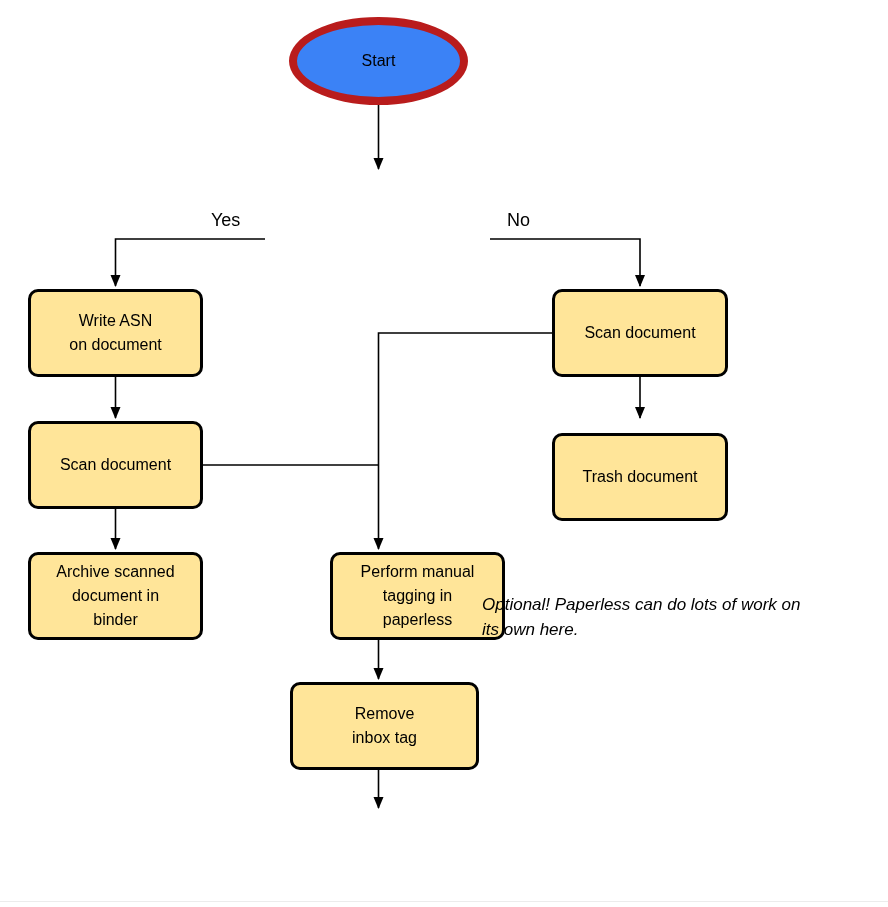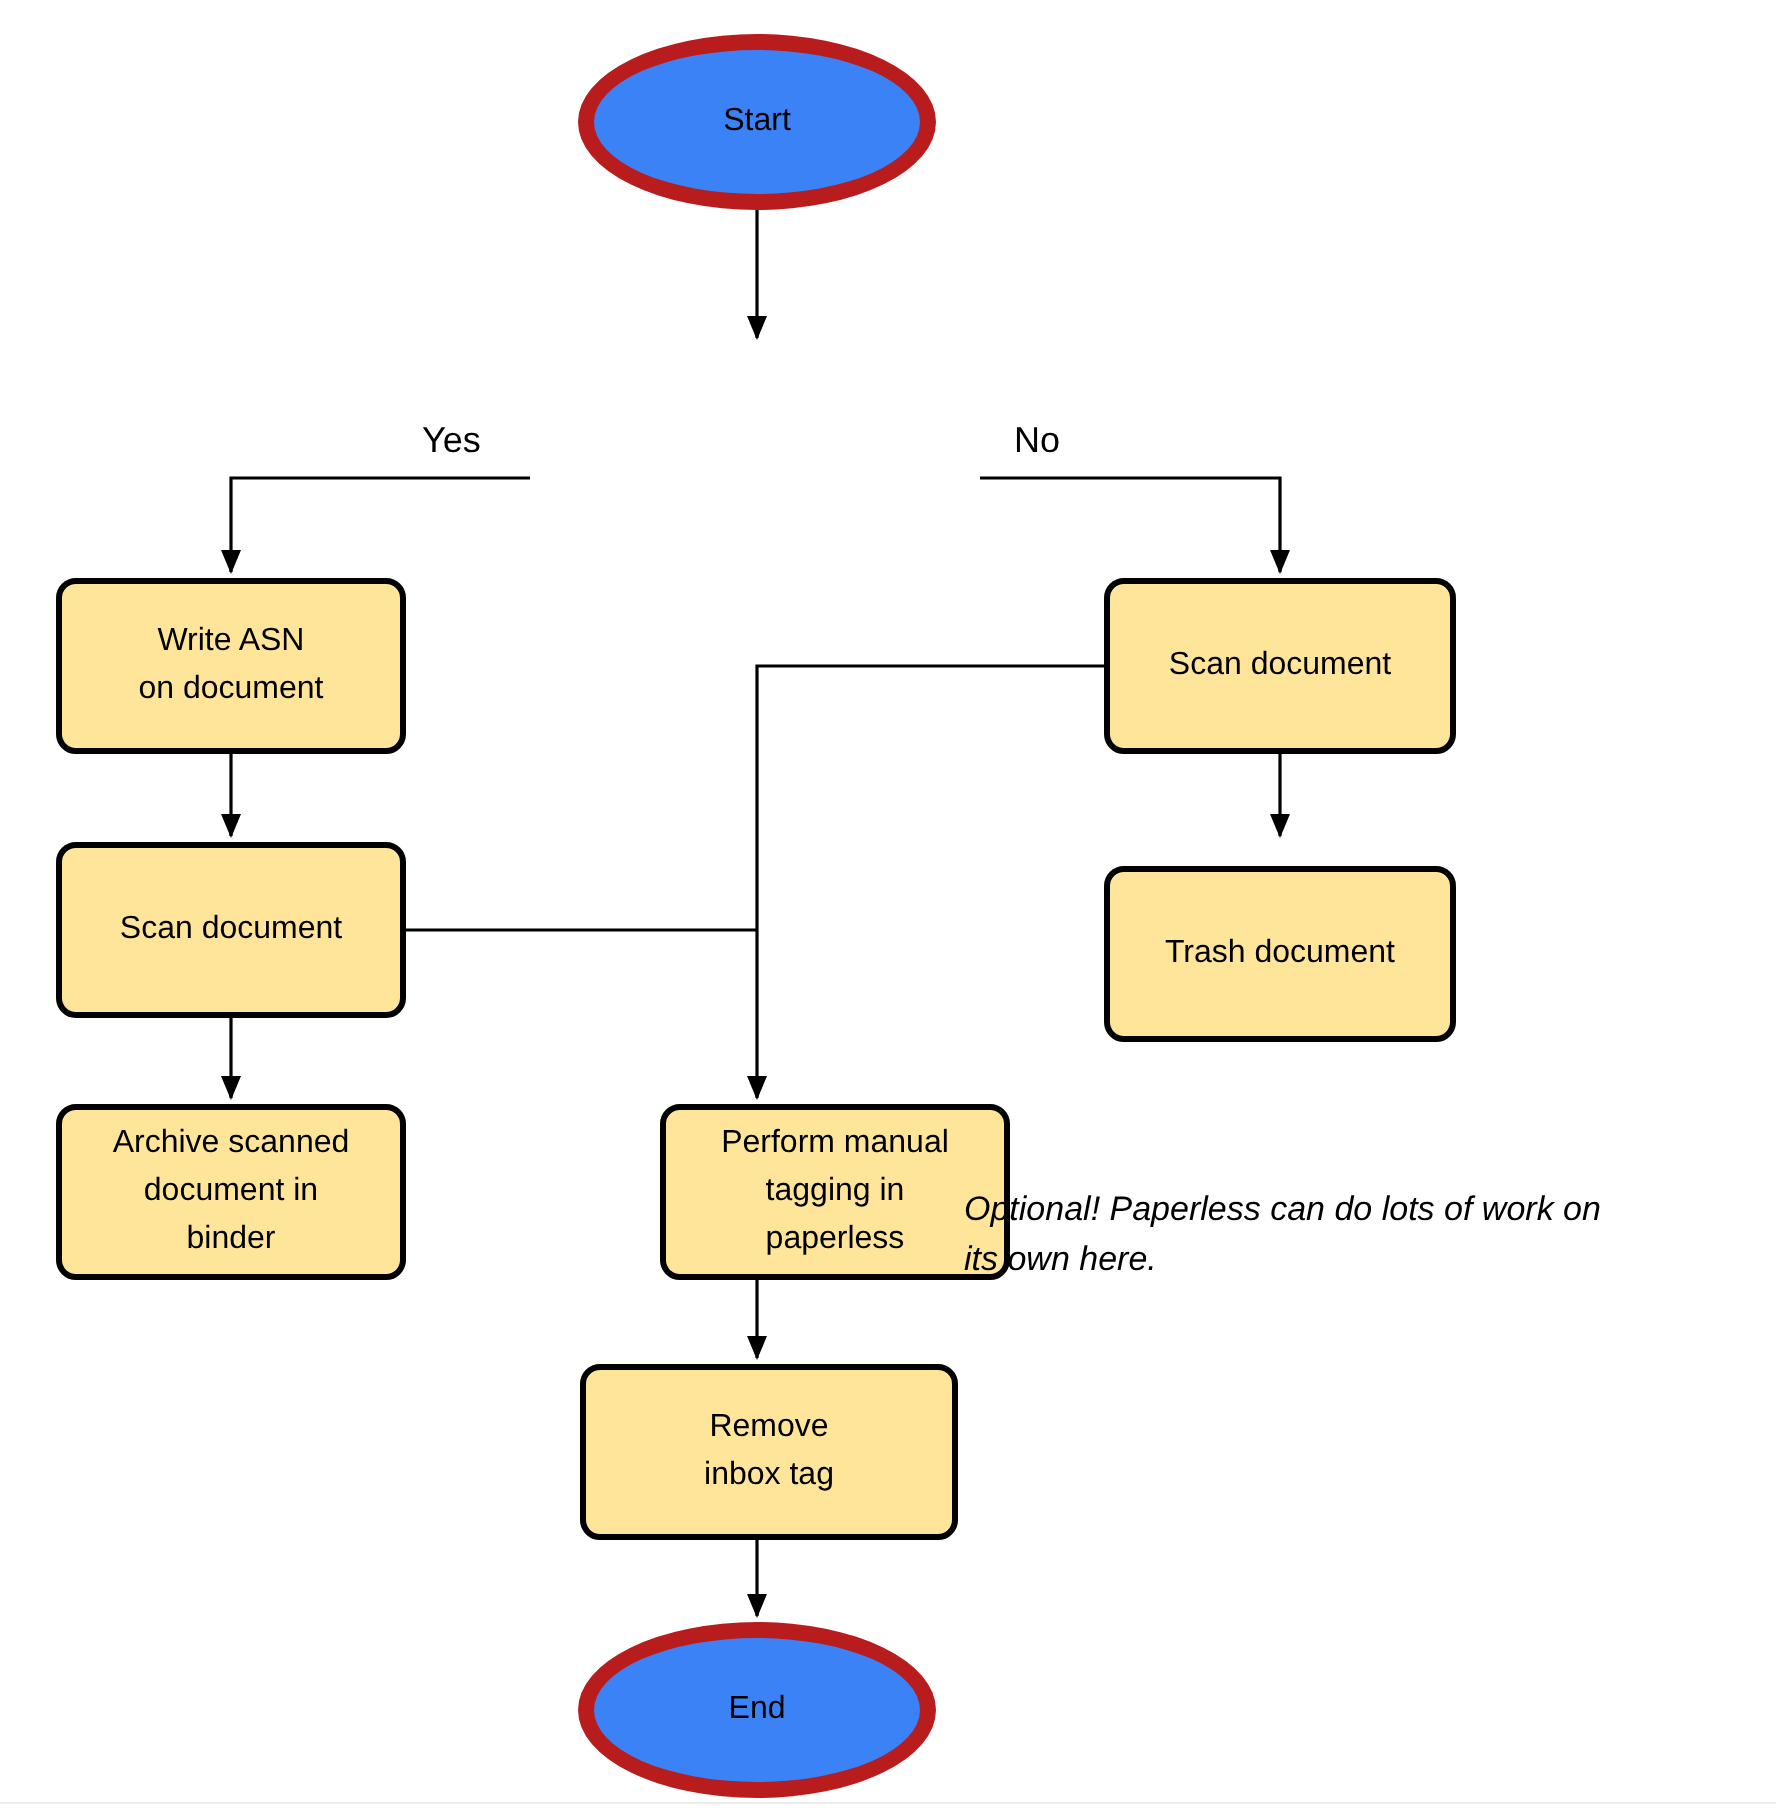--- a/index.html
+++ b/index.html
@@ -86,23 +86,20 @@
     <span>Perform manual
 tagging in
 paperless</span>
   </div>
 
   <div class="node process" style="left:290px; top:682px; width:189px; height:88px;">
     <span>Remove
 inbox tag</span>
   </div>
 
-  <div class="node terminator" style="left:289px; top:811px; width:179px; height:88px;">
-    <span>End</span>
-  </div>
 
   <span class="edge-label" style="left:211px; top:212px;">Yes</span>
   <span class="edge-label" style="left:507px; top:212px;">No</span>
 
   <div class="note">Optional! Paperless can do lots of work on
 its own here.</div>
 
   <div class="bottom-line"></div>
 </div>
 

